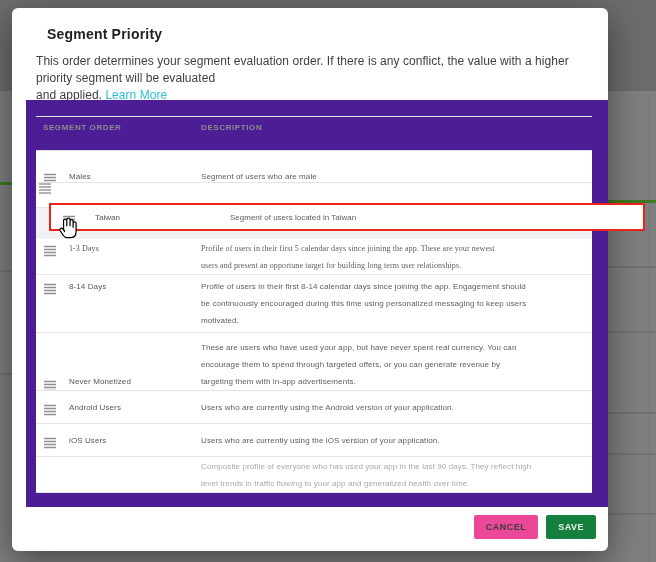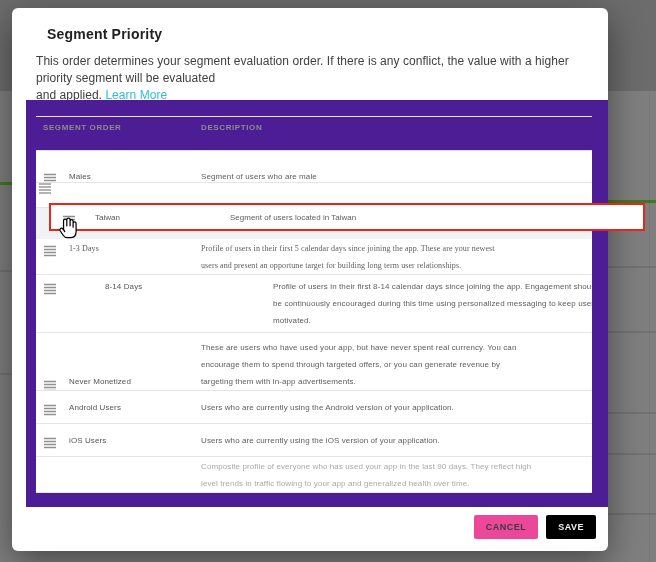--- a/index.html
+++ b/index.html
@@ -83,21 +83,21 @@
   .drag-row .ddesc{position:absolute;left:179px;top:4px;font-size:8px;color:#5e5e5e;line-height:17px;}
   .cursor-icon{position:absolute;left:4px;top:10px;z-index:2;}
 
   
   .footer{position:absolute;right:12px;bottom:12px;display:flex;gap:8px;z-index:3;}
   .btn{
     height:24px;border:none;border-radius:2px;padding:0 12px;
     font-family:"Liberation Sans",sans-serif;font-size:9px;font-weight:bold;letter-spacing:0.5px;
   }
   .btn-cancel{background:#ec4899;color:#3d3d3d;cursor:pointer;}
-  .btn-save{background:#000000;color:#efefef;text-align:right;}
+  .btn-save{background:#15803d;color:#efefef;text-align:right;}
 </style>
 </head>
 <body>
 
 <div class="ov ov-topband"></div>
 <div class="ov ov-green" style="left:0;top:182px;width:12px;background:#3f7a1f;"></div>
 <div class="ov ov-green" style="left:608px;top:200px;width:48px;background:#3f7a1f;"></div>
 <div class="ov ov-line" style="left:608px;top:266px;width:48px;"></div>
 <div class="ov ov-line" style="left:608px;top:331px;width:48px;"></div>
 <div class="ov ov-line" style="left:608px;top:412px;width:48px;"></div>
@@ -141,21 +141,21 @@
         <span class="handle">
           <svg width="14" height="12" viewBox="0 0 14 12">
               <path d="M1 1.5h12M1 4.5h12M1 7.5h12M1 10.5h12" stroke="#909090" stroke-width="1.6"></path>
             </svg>
         </span>
         <div class="rname">1-3 Days</div>
         <div class="rdesc">Profile of users in their first 5 calendar days since joining the app. These are your newest
 users and present an opportune target for building long term user relationships.</div>
       </div>
 
-      <div class="row" style="height:58px;padding-top:3px;gap:36px;">
+      <div class="row" style="height:58px;padding-top:3px;">
         <span class="handle">
           <svg width="14" height="12" viewBox="0 0 14 12">
               <path d="M1 1.5h12M1 4.5h12M1 7.5h12M1 10.5h12" stroke="#909090" stroke-width="1.6"></path>
             </svg>
         </span>
         <div class="rname">8-14 Days</div>
         <div class="rdesc">Profile of users in their first 8-14 calendar days since joining the app. Engagement should
 be continuously encouraged during this time using personalized messaging to keep users
 motivated.</div>
       </div>

